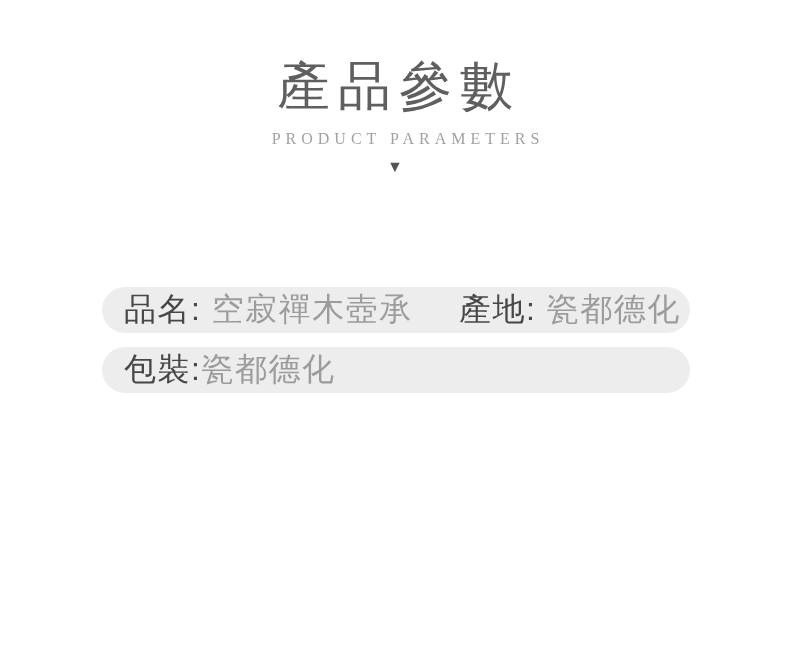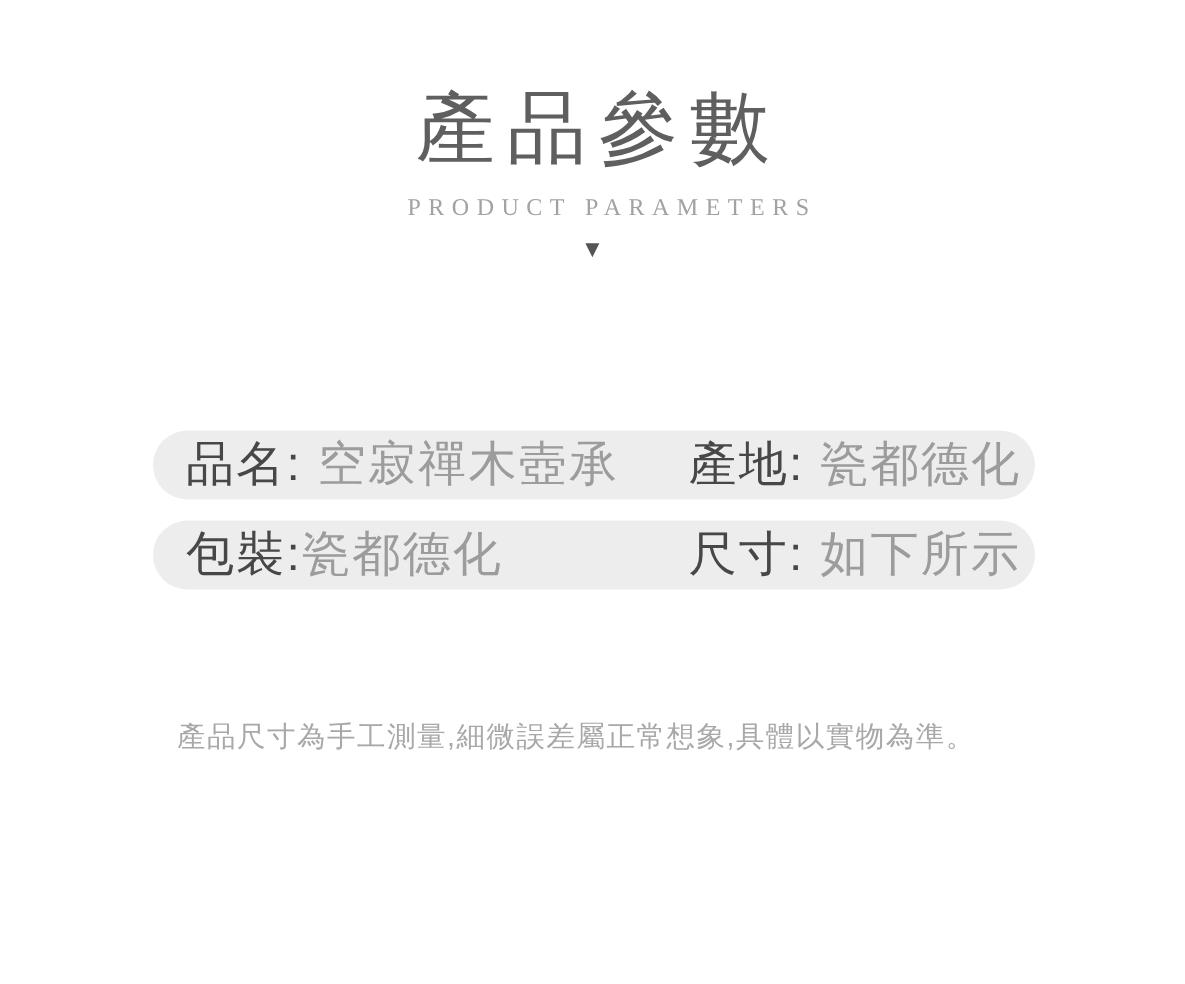--- a/index.html
+++ b/index.html
@@ -69,20 +69,18 @@
   <section class="params">
 
     <div class="row shaded">
       <div class="cell left"><span class="label">品名:</span><span class="value"> 空寂禪木壺承</span></div>
       <div class="cell right"><span class="label">產地:</span><span class="value"> 瓷都德化</span></div>
     </div>
 
 
     <div class="row shaded">
       <div class="cell left"><span class="label">包裝:</span><span class="value">瓷都德化</span></div>
-      <div class="cell right"><span class="label">尺寸:</span><span class="value"> 如下所示</span></div>
     </div>
 
   </section>
 
-  <p class="note">產品尺寸為手工測量,細微誤差屬正常想象,具體以實物為準。</p>
 
 </div>
 
 </body></html>

